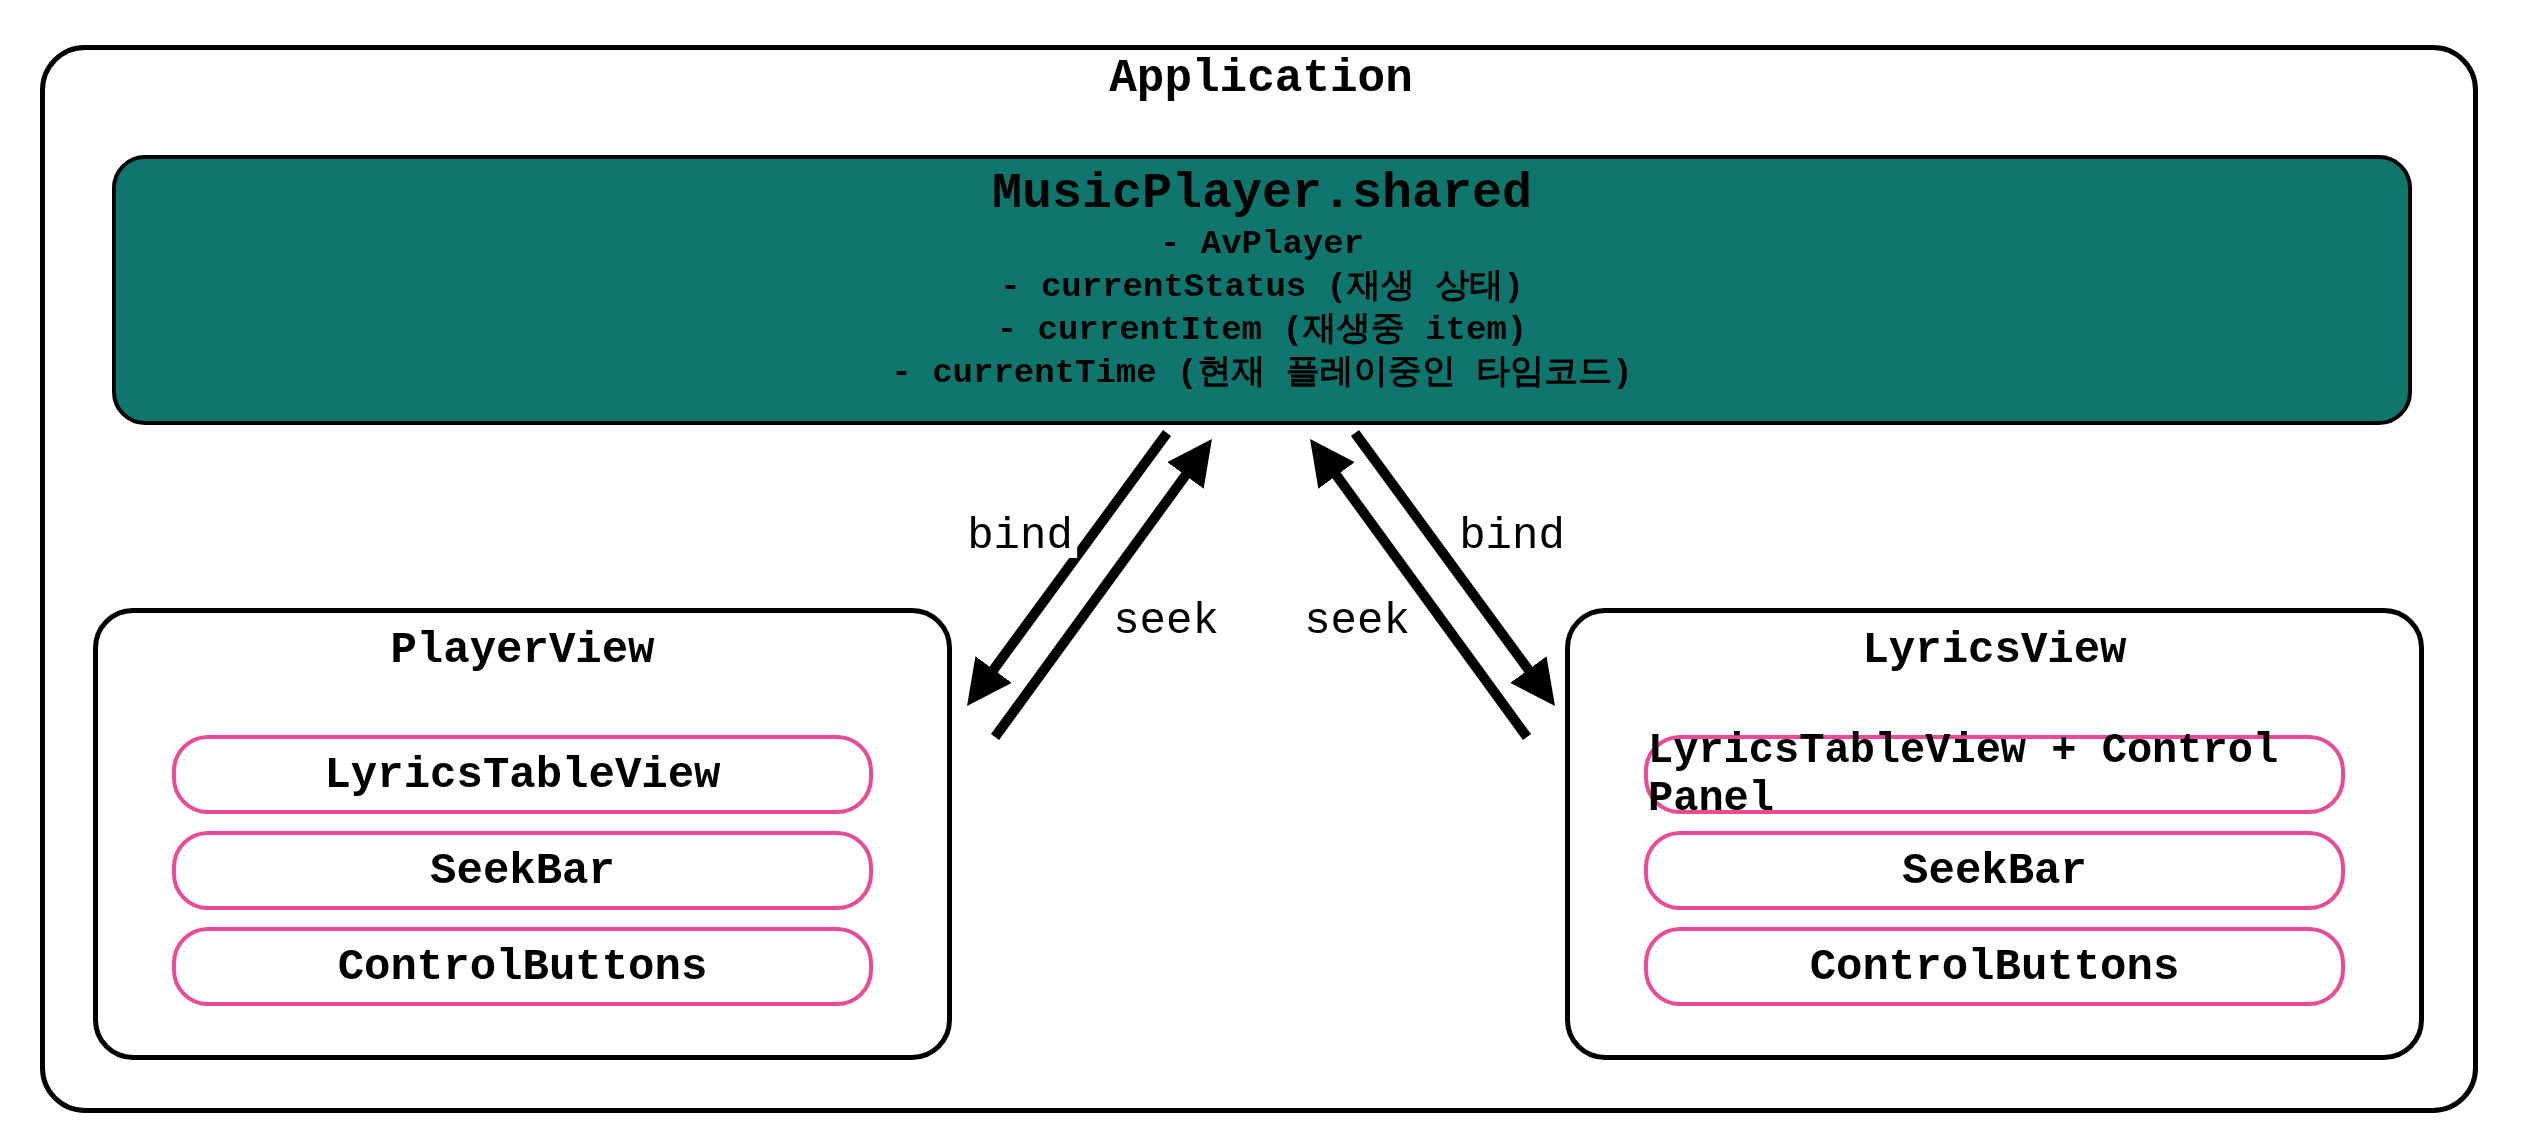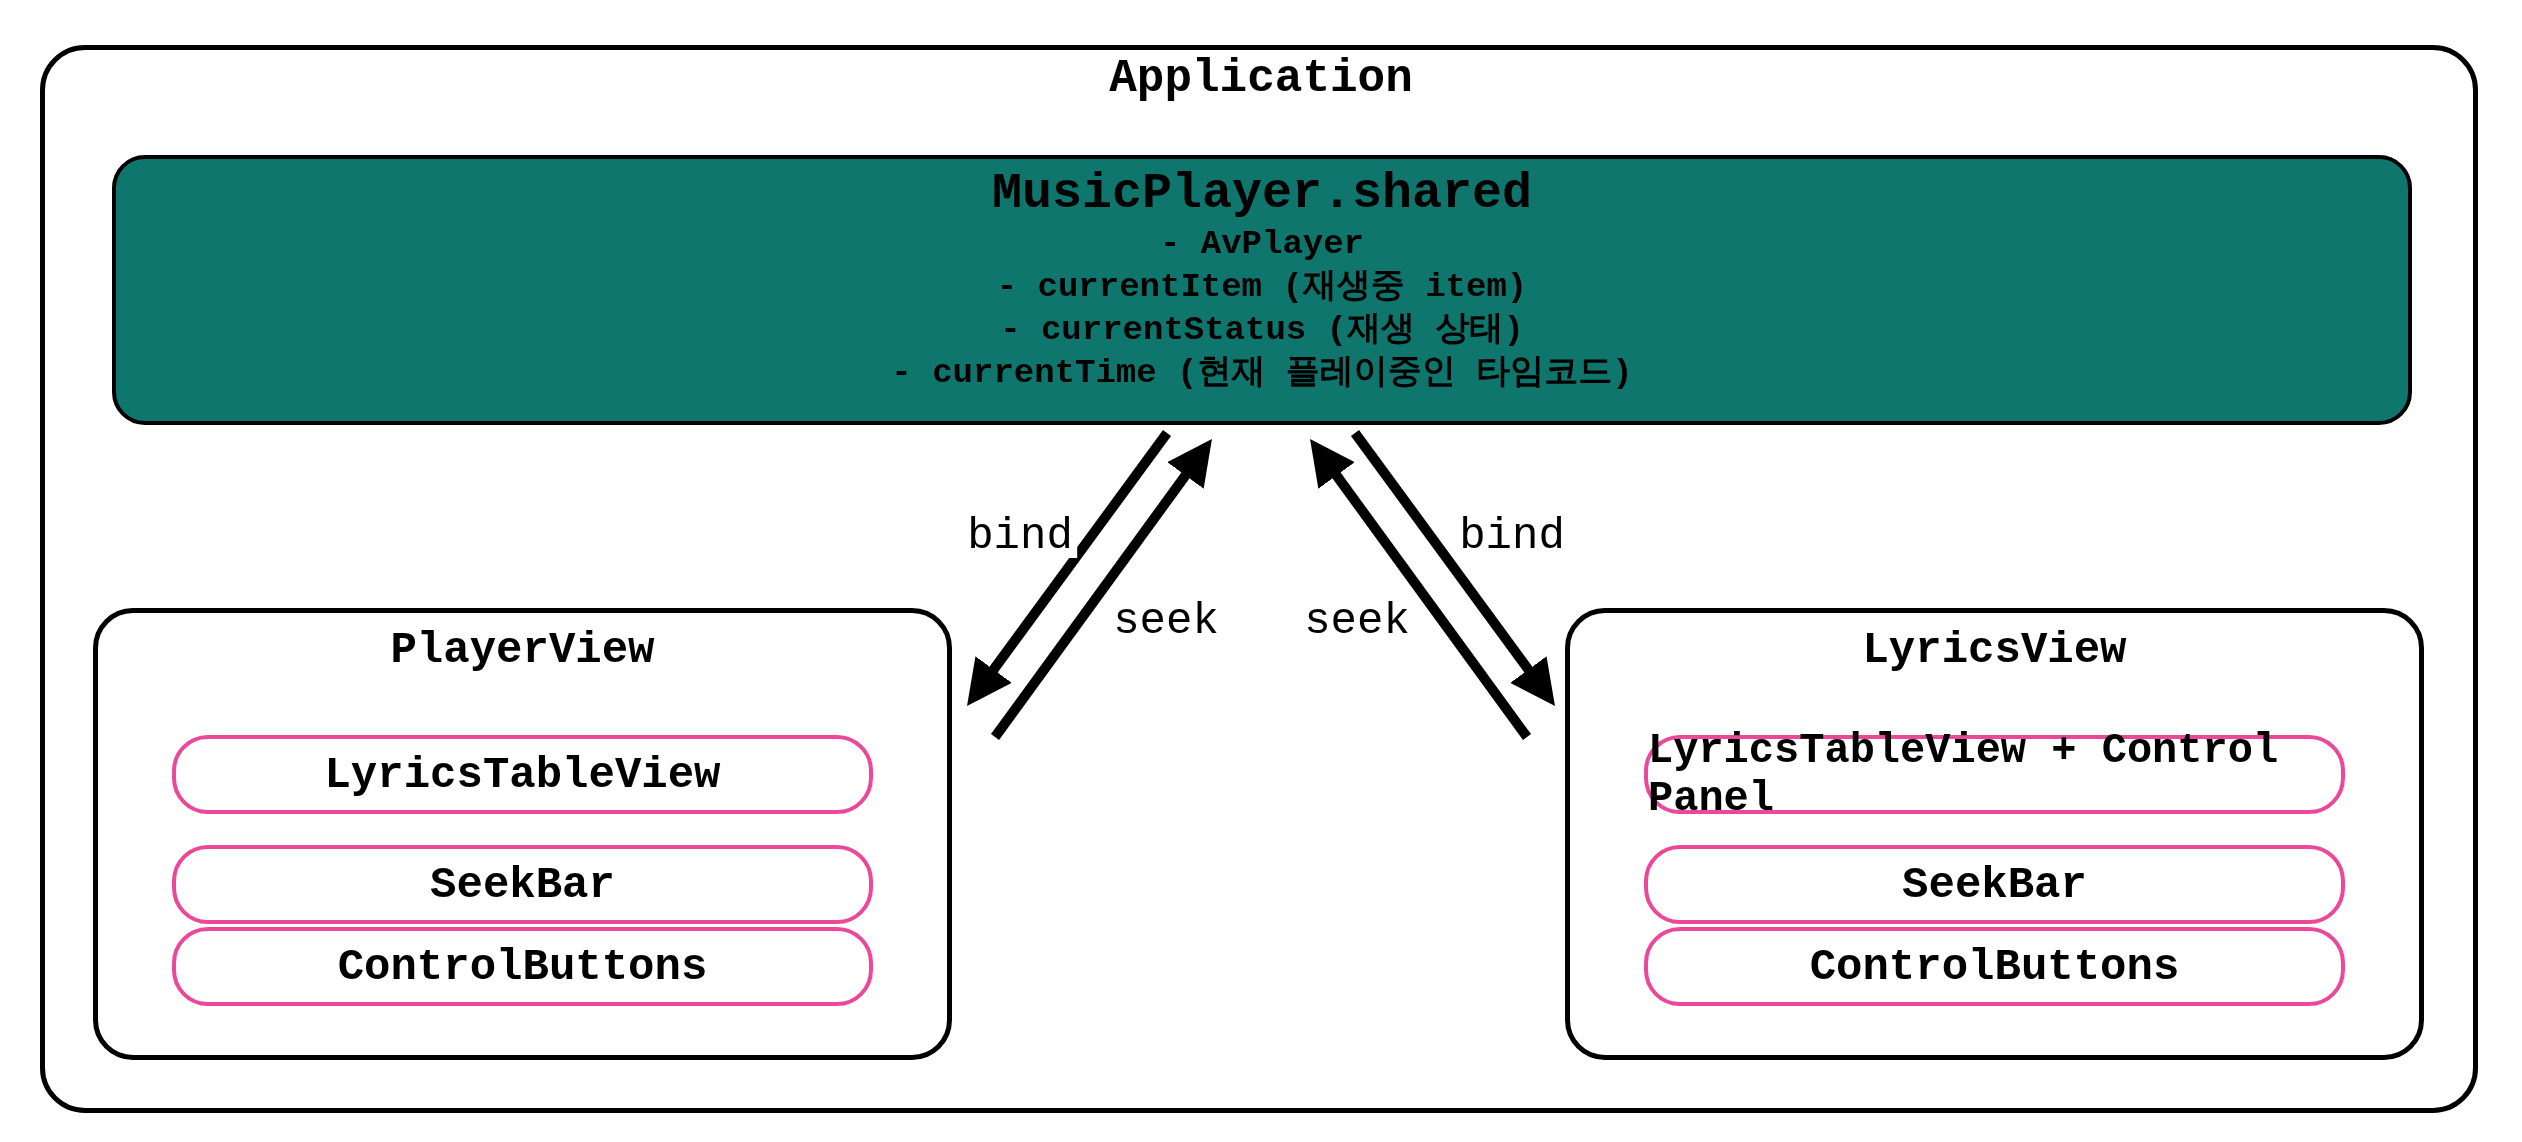--- a/index.html
+++ b/index.html
@@ -94,21 +94,21 @@
     border-radius: 36px;
     box-sizing: border-box;
     background: #ffffff;
     display: flex;
     align-items: center;
     justify-content: center;
     font-size: 44px;
     font-weight: 700;
   }
   .pill.p1 { top: 122px; }
-  .pill.p2 { top: 232px; }
+  .pill.p2 { top: 218px; }
   .pill.p3 { top: 314px; }
   .pill.long-label { font-size: 42px; }
   .arrows {
     position: absolute;
     left: 0;
     top: 0;
     pointer-events: none;
   }
   .arrow-label {
     position: absolute;
@@ -125,22 +125,22 @@
 <body>
 
 <div class="canvas">
 
   <div class="app-box"></div>
   <div class="app-title">Application</div>
 
   <div class="mp-box">
     <div class="mp-title">MusicPlayer.shared</div>
     <div class="mp-item">- AvPlayer</div>
+    <div class="mp-item">- currentStatus (재생 상태)</div>
     <div class="mp-item">- currentItem (재생중 item)</div>
-    <div class="mp-item">- currentStatus (재생 상태)</div>
     <div class="mp-item">- currentTime (현재 플레이중인 타임코드)</div>
   </div>
 
   <svg class="arrows" width="2522" height="1142" viewBox="0 0 2522 1142">
     <defs>
       <marker id="arrowhead" viewBox="0 0 10 10" refX="7" refY="5" markerWidth="4.5" markerHeight="4.5" orient="auto-start-reverse">
         <path d="M 0 0 L 10 5 L 0 10 z" fill="#000"></path>
       </marker>
     </defs>
     <line x1="1167" y1="433" x2="975" y2="695" stroke="#000" stroke-width="10" marker-end="url(#arrowhead)"></line>

